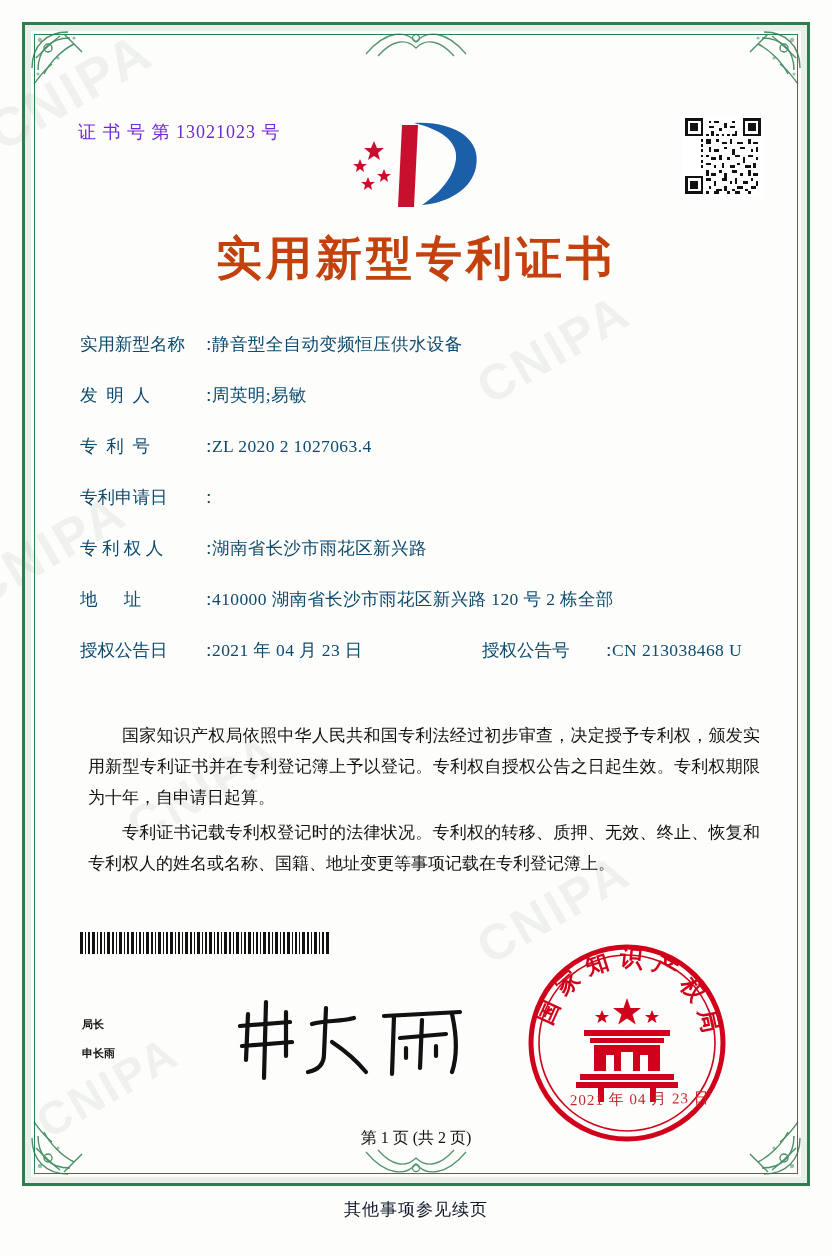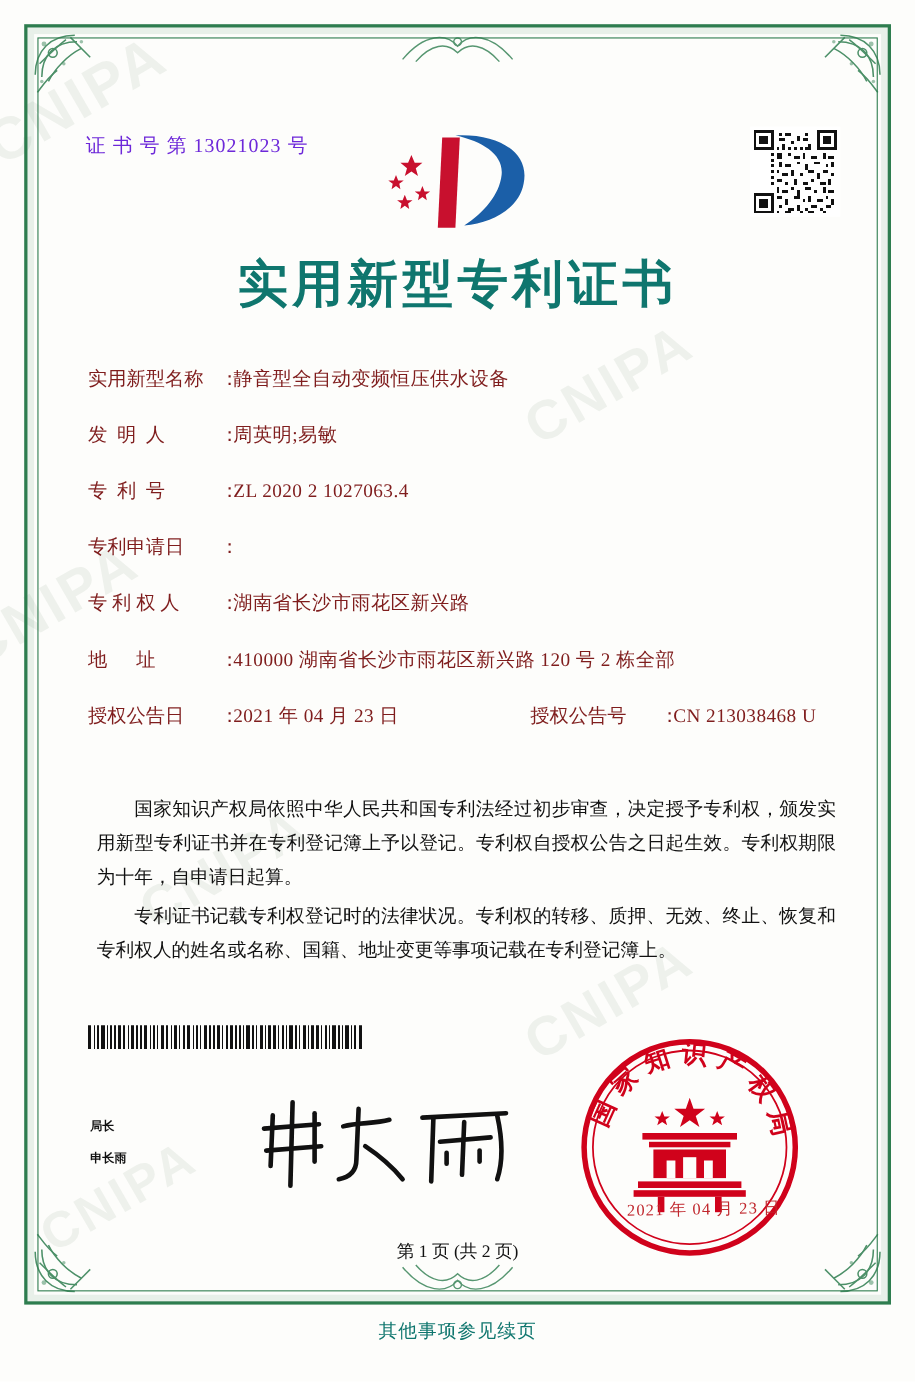--- a/index.html
+++ b/index.html
@@ -115,36 +115,36 @@
   }
 
   .title {
     position: absolute;
     left: 0; right: 0;
     top: 168px;
     text-align: center;
     font-size: 46px;
     font-weight: bold;
     letter-spacing: 4px;
-    color: #0f766e;
+    color: #c2410c;
     font-family: "DejaVu Sans", sans-serif;
   }
 
   .fields {
     position: absolute;
     left: 20px;
     top: 272px;
     right: 10px;
   }
   .field-row {
     display: flex;
     align-items: baseline;
     margin-bottom: 27px;
     font-size: 17.5px;
-    color: #7f1d1d;
+    color: #0c4a6e;
   }
   .field-label {
     width: 120px;
     flex: none;
     letter-spacing: 0px;
     white-space: pre;
   }
   .field-colon {
     width: 12px;
     flex: none;
@@ -230,21 +230,21 @@
     font-size: 16px;
     color: #111;
   }
 
   .footer-note {
     position: absolute;
     left: 0; right: 0;
     top: 1198px;
     text-align: center;
     font-size: 17px;
-    color: #0f766e;
+    color: #0f172a;
     letter-spacing: 1px;
   }
 </style>
 </head>
 <body>
 
 <div class="page">
 
   <div class="watermark wm1">CNIPA</div>
   <div class="watermark wm2">CNIPA</div>

